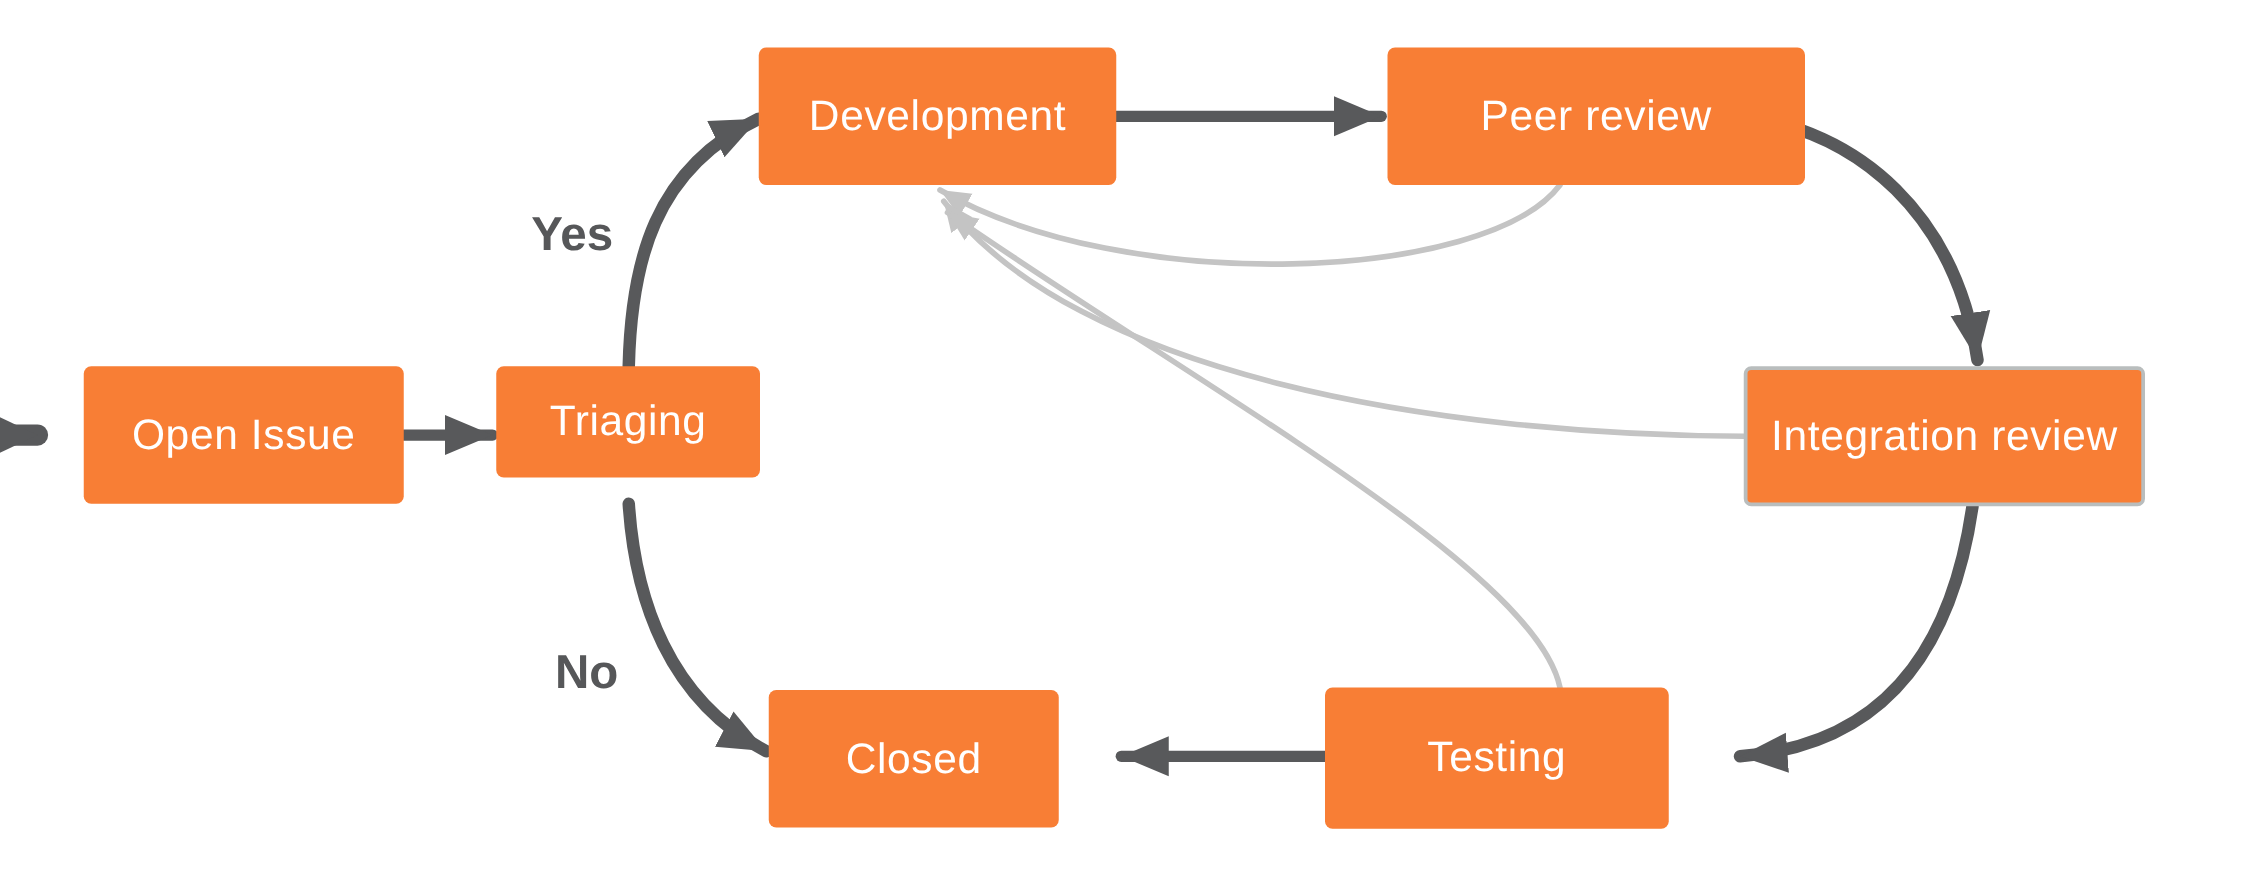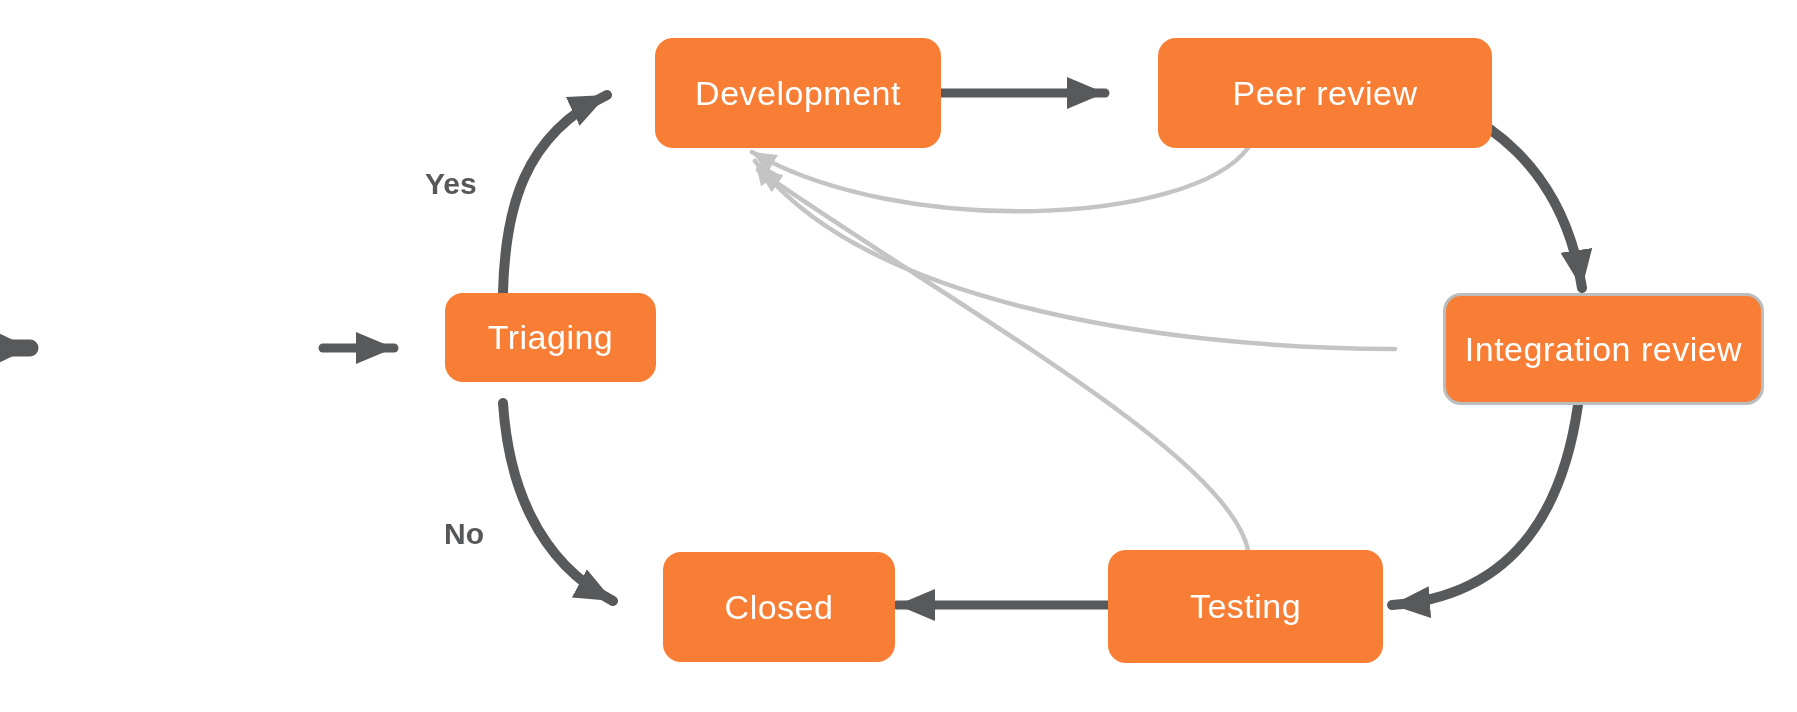--- a/index.html
+++ b/index.html
@@ -10,38 +10,37 @@
     font-family:"Liberation Sans", sans-serif;
     overflow:hidden;
   }
   #edges{position:absolute;left:0;top:0;width:1797px;height:712px;}
   .edge-dark{stroke:var(--arrow-dark,#58595b);fill:none;stroke-linecap:round;}
   .edge-light{stroke:var(--arrow-light,#c4c4c4);fill:none;stroke-linecap:round;}
   .node{
     position:absolute;
     background:var(--node-fill,#f87e35);
     color:var(--node-text,#ffffff);
-    border-radius:18px;
+    border-radius:6px;
     display:flex;align-items:center;justify-content:center;
     font-size:34px;letter-spacing:.5px;
     box-sizing:border-box;
     white-space:nowrap;
-    margin-left:48px;
   }
   .node.highlighted{border:3px solid var(--highlight-border,#b9bdbd);}
   .n-open{left:67px;top:293px;width:256px;height:110px;}
   .n-triaging{left:397px;top:293px;width:211px;height:89px;}
   .n-development{left:607px;top:38px;width:286px;height:110px;}
   .n-peer{left:1110px;top:38px;width:334px;height:110px;}
   .n-integration{left:1395px;top:293px;width:321px;height:112px;}
   .n-testing{left:1060px;top:550px;width:275px;height:113px;}
   .n-closed{left:615px;top:552px;width:232px;height:110px;}
   .branch-label{
     position:absolute;
-    font-size:30px;font-weight:bold;
+    font-size:38px;font-weight:bold;
     color:var(--label-text,#565759);
   }
   .l-yes{left:425px;top:167px;}
   .l-no{left:444px;top:517px;}
 </style>
 </head>
 <body>
 
 <div id="canvas">
 
@@ -65,20 +64,21 @@
     <path class="edge-dark" d="M 893 93 L 1105 93" stroke-width="9" marker-end="url(#mDark)"></path>
     <path class="edge-dark" d="M 1387 92 C 1490 103 1565 175 1582 288" stroke-width="10" marker-end="url(#mDark)"></path>
     <path class="edge-dark" d="M 1578 405 C 1565 495 1525 595 1392 605" stroke-width="10" marker-end="url(#mDark)"></path>
     <path class="edge-dark" d="M 1112 605 L 897 605" stroke-width="9" marker-end="url(#mDark)"></path>
 
     <path class="edge-light" d="M 1248 148 C 1190 225 900 238 752 152" stroke-width="4.5" marker-end="url(#mLight)"></path>
     <path class="edge-light" d="M 1395 349 C 1150 348 860 300 755 161" stroke-width="4.5" marker-end="url(#mLight)"></path>
     <path class="edge-light" d="M 1248 550 C 1228 455 960 310 758 170" stroke-width="4.5" marker-end="url(#mLight)"></path>
   </svg>
 
+  <div class="node n-open">Open Issue</div>
   <div class="node n-triaging">Triaging</div>
   <div class="node n-development">Development</div>
   <div class="node n-peer">Peer review</div>
   <div class="node n-integration highlighted">Integration review</div>
   <div class="node n-testing">Testing</div>
   <div class="node n-closed">Closed</div>
 
   <div class="branch-label l-yes">Yes</div>
   <div class="branch-label l-no">No</div>
 

